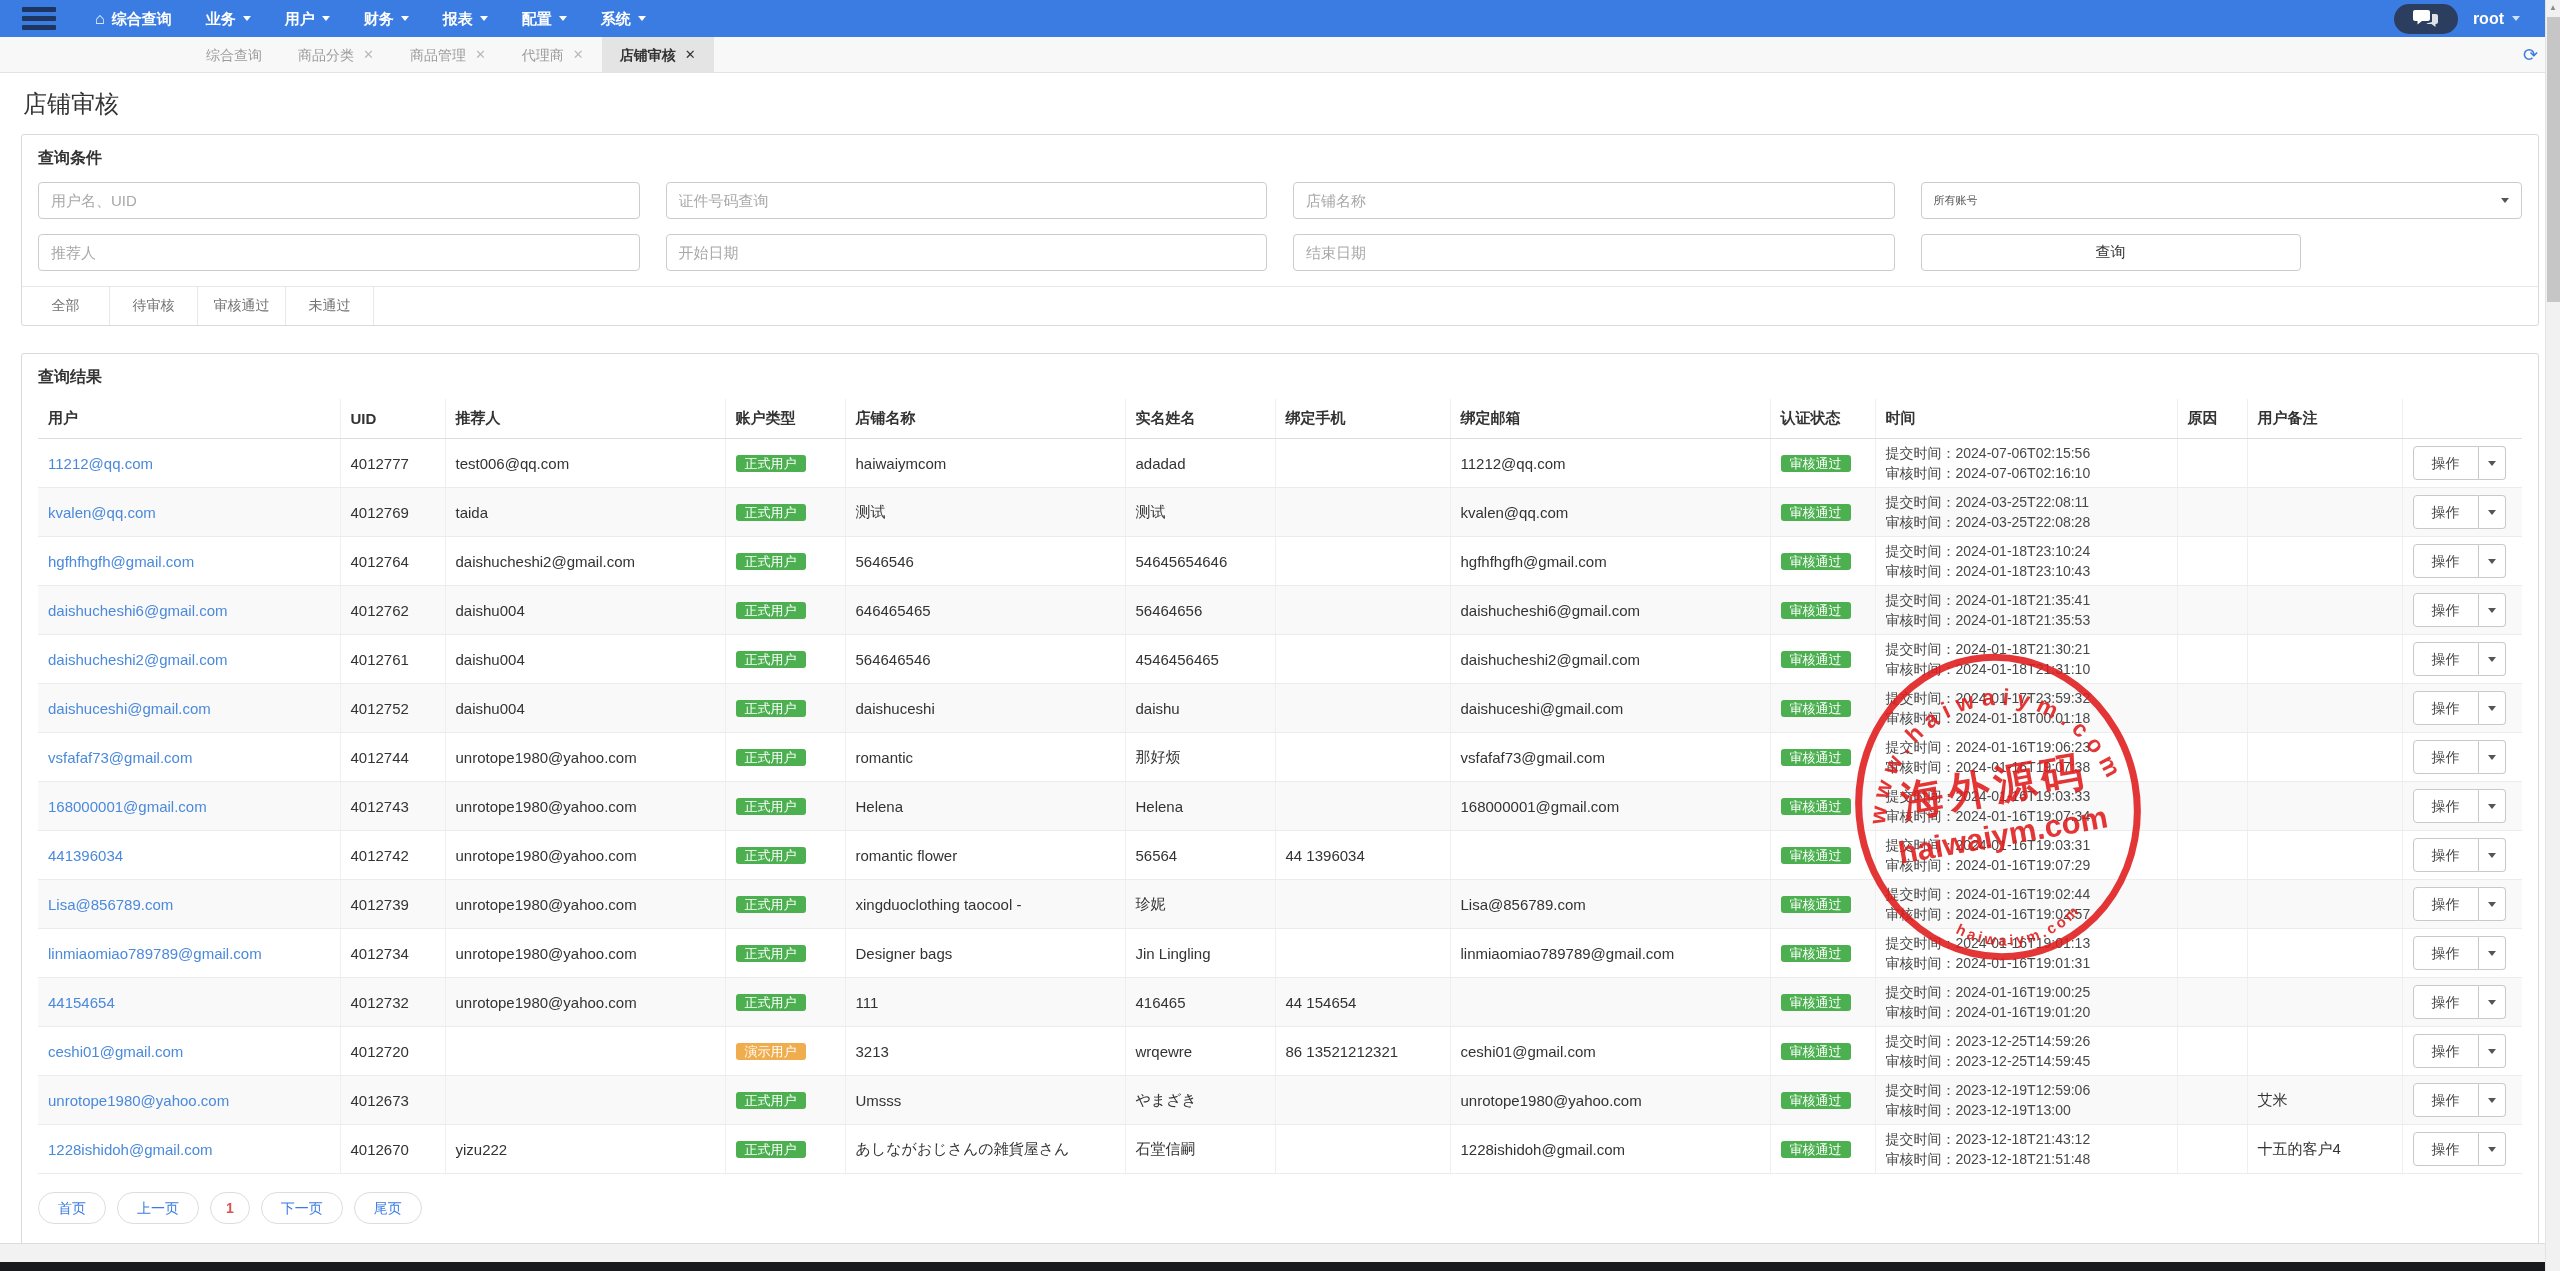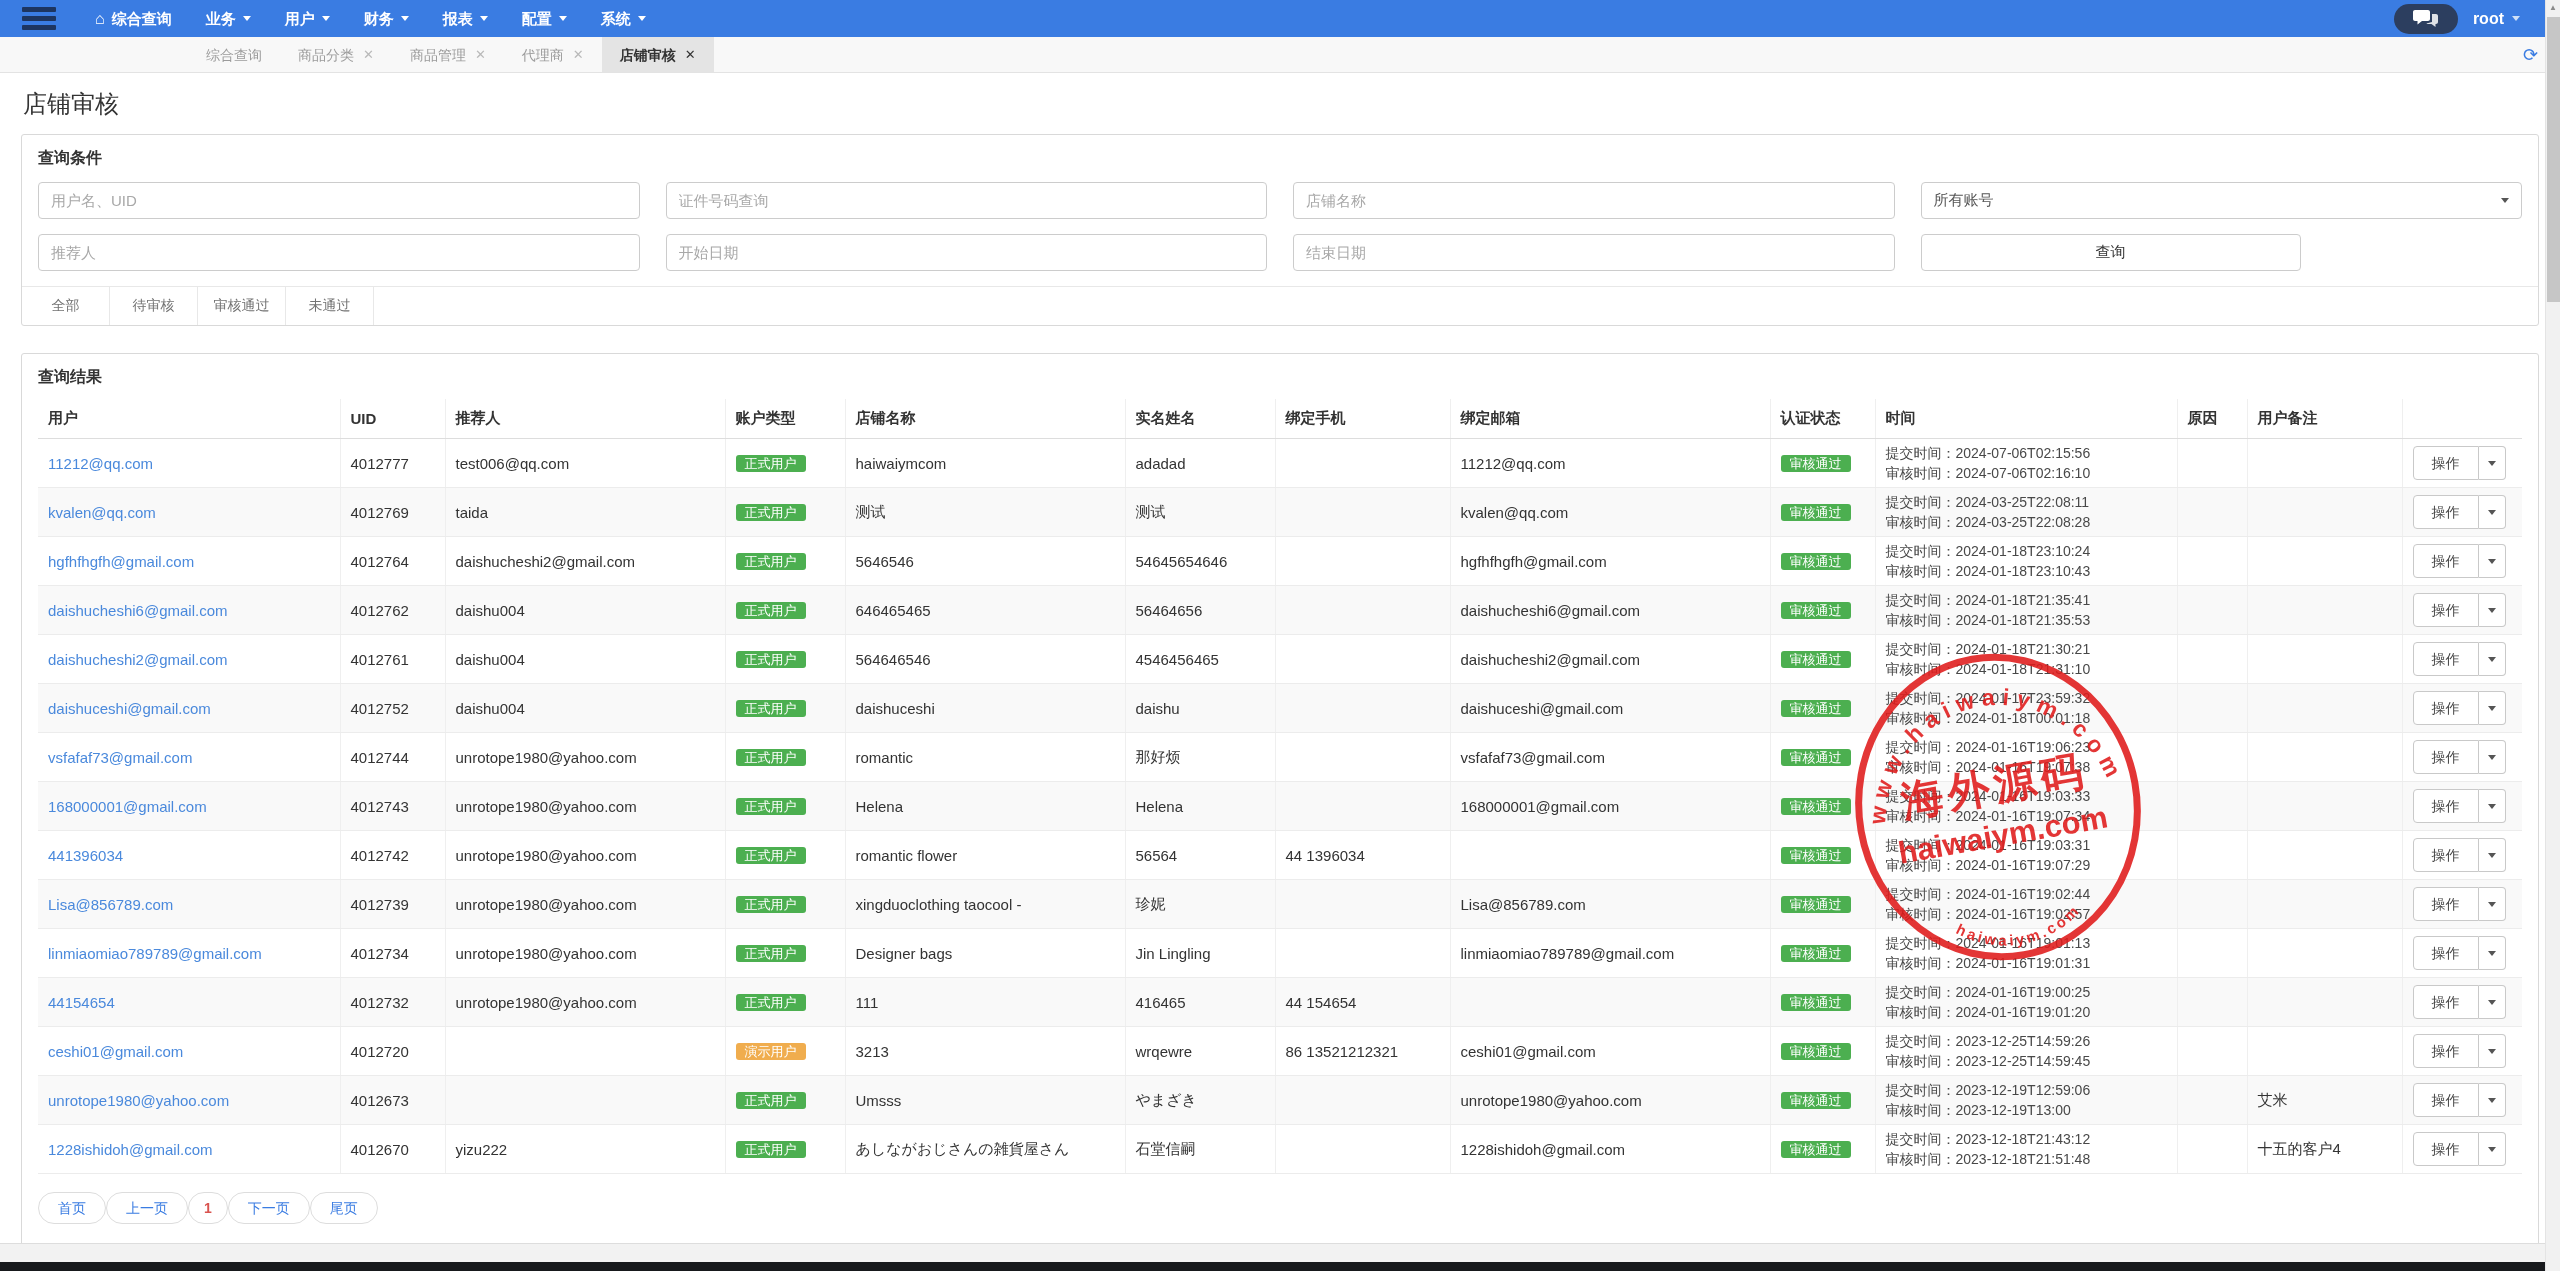--- a/index.html
+++ b/index.html
@@ -30,21 +30,21 @@
   
   .content { padding: 0 21px; }
   .page-title { font-size: 24px; color: #333; font-weight: 400; margin: 15px 0 14px 2px; }
   .card { border: 1px solid #d9d9d9; border-radius: 3px; background: #fff; }
   .card-title { font-size: 16px; font-weight: bold; color: #333; padding: 13px 16px 11px; }
 
   
   .filter-grid { display: grid; grid-template-columns: repeat(4, 1fr); gap: 30px 26px; padding: 2px 16px 0; }
   .inp { height: 37px; width: 100%; border: 1px solid #ccc; border-radius: 4px; padding: 0 12px; font-size: 15px; color: #555; background: #fff; outline: none; }
   .inp::placeholder { color: #a8a8a8; }
-  .sel { height: 37px; width: 100%; border: 1px solid #ccc; border-radius: 4px; padding: 16px 12px; font-size: 15px; color: #555; background: #fff; display: flex; align-items: center; justify-content: space-between; cursor: pointer; }
+  .sel { height: 37px; width: 100%; border: 1px solid #ccc; border-radius: 4px; padding: 16px 12px; font-size: 11px; color: #555; background: #fff; display: flex; align-items: center; justify-content: space-between; cursor: pointer; }
   .sel .caret { border-top-color: #555; }
   .search-btn { height: 37px; width: 380px; border: 1px solid #ccc; border-radius: 4px; background: #fff; font-size: 15px; color: #333; cursor: pointer; }
   .status-row { border-top: 1px solid #e8e8e8; margin-top: 15px; display: flex; }
   .stab { min-width: 88px; text-align: center; padding: 10px 8px; font-size: 14px; color: #737373; border-right: 1px solid #e8e8e8; cursor: pointer; }
 
   
   .results-card { margin-top: 27px; margin-bottom: 0; }
   table { width: 100%; border-collapse: collapse; table-layout: fixed; font-size: 15px; color: #333; }
   thead th { text-align: left; font-weight: bold; font-size: 15px; color: #333; padding: 10px 10px; border-bottom: 1px solid #ddd; border-left: 1px solid #efefef; overflow: hidden; white-space: nowrap; }
   thead th:first-child { border-left: none; }
@@ -56,21 +56,21 @@
   .badge-green { background: #4caf50; }
   .badge-orange { background: #f0ad4e; }
   .time-cell { font-size: 14px; color: #484848; }
   .tline { line-height: 20px; white-space: nowrap; }
   .btn-group { display: inline-flex; }
   .btn { border: 1px solid #c9c9c9; background: #fff; height: 34px; font-size: 14px; color: #444; cursor: pointer; }
   .btn-main { padding: 8px 18px; border-radius: 4px 0 0 4px; }
   .btn-caret { width: 27px; border-left: none; border-radius: 0 4px 4px 0; display: inline-flex; align-items: center; justify-content: center; }
   .caret-dark { border-top-color: #555; }
 
-  .pagination { display: flex; padding: 18px 16px 24px; }
+  .pagination { display: flex; gap: 11px; padding: 18px 16px 24px; }
   .pg { border: 1px solid #ddd; border-radius: 17px; padding: 0 19px; height: 32px; line-height: 30px; color: #3a7ce2; font-size: 14px; background: #fff; cursor: pointer; }
   .pg.current { color: #d9534f; padding: 0 15px; font-weight: bold; }
 
   
   .stamp { position: absolute; left: 1848px; top: 648px; width: 300px; height: 318px; z-index: 40; pointer-events: none; opacity: 0.88; }
 
   
   .scrollbar { position: absolute; top: 0; right: 0; width: 15px; height: 1271px; background: #f1f1f1; border-left: 1px solid #e4e4e4; z-index: 60; }
   .sb-up { height: 16px; text-align: center; font-size: 8px; line-height: 16px; color: #8a8a8a; cursor: pointer; }
   .sb-thumb { position: absolute; top: 17px; left: 1px; width: 13px; height: 285px; background: #c6c6c6; cursor: pointer; }

